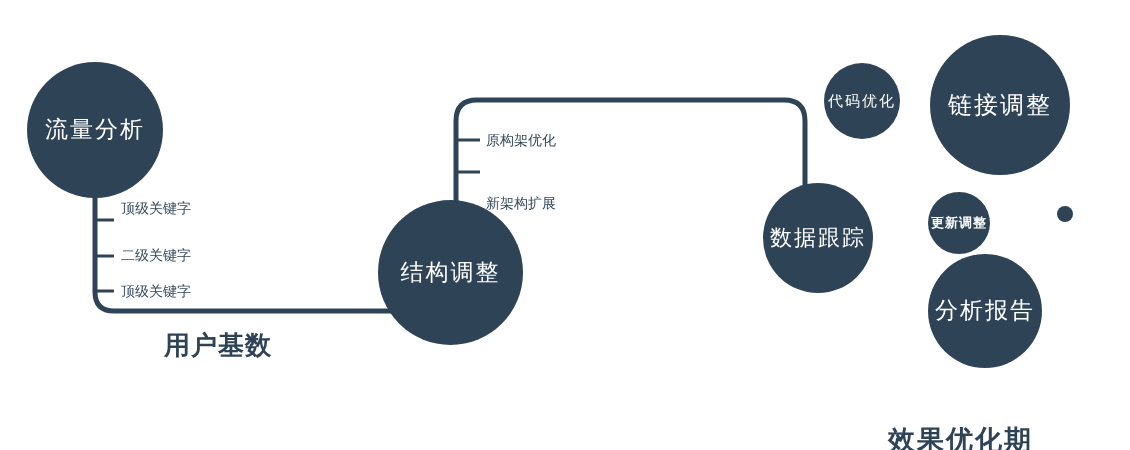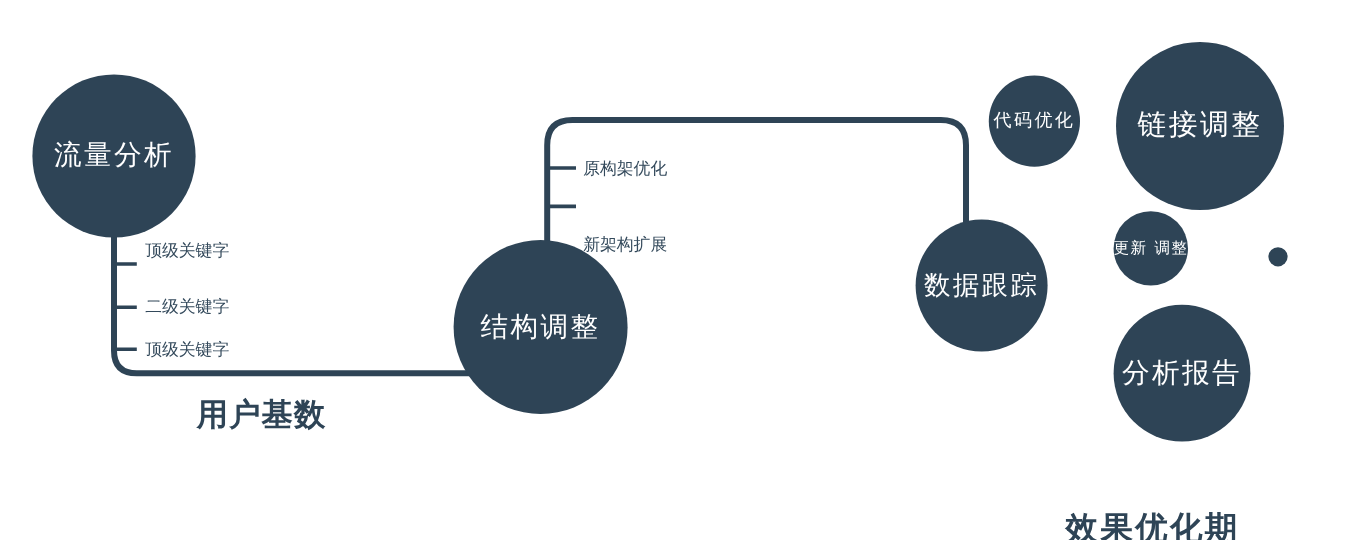--- a/index.html
+++ b/index.html
@@ -37,21 +37,21 @@
     text-align: center;
     line-height: 1.3;
     letter-spacing: 2px;
   }
 
   .node-traffic   { left: 27px;  top: 62px;  width: 136px; height: 136px; font-size: 23px; }
   .node-structure { left: 378px; top: 200px; width: 145px; height: 145px; font-size: 23px; }
   .node-data      { left: 763px; top: 183px; width: 110px; height: 110px; font-size: 22px; }
   .node-code      { left: 824px; top: 63px;  width: 76px;  height: 76px;  font-size: 15px; }
   .node-link      { left: 930px; top: 35px;  width: 140px; height: 140px; font-size: 24px; }
-  .node-update    { left: 928px; top: 176px; width: 62px;  height: 62px;  font-size: 13px; font-weight: normal; letter-spacing: 1px; justify-content: space-between; }
+  .node-update    { left: 928px; top: 192px; width: 62px;  height: 62px;  font-size: 13px; font-weight: bold; letter-spacing: 1px; }
   .node-report    { left: 928px; top: 254px; width: 114px; height: 114px; font-size: 23px; }
 
   .dot {
     position: absolute;
     left: 1057px; top: 206px;
     width: 16px; height: 16px;
     border-radius: 50%;
     background: var(--primary, #2e4456);
   }
 

